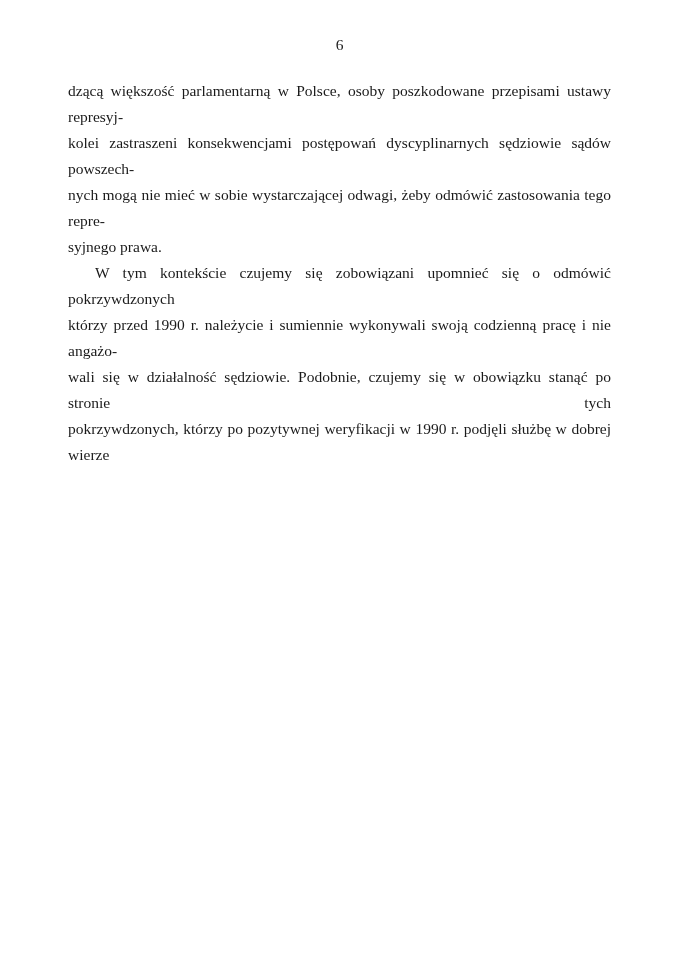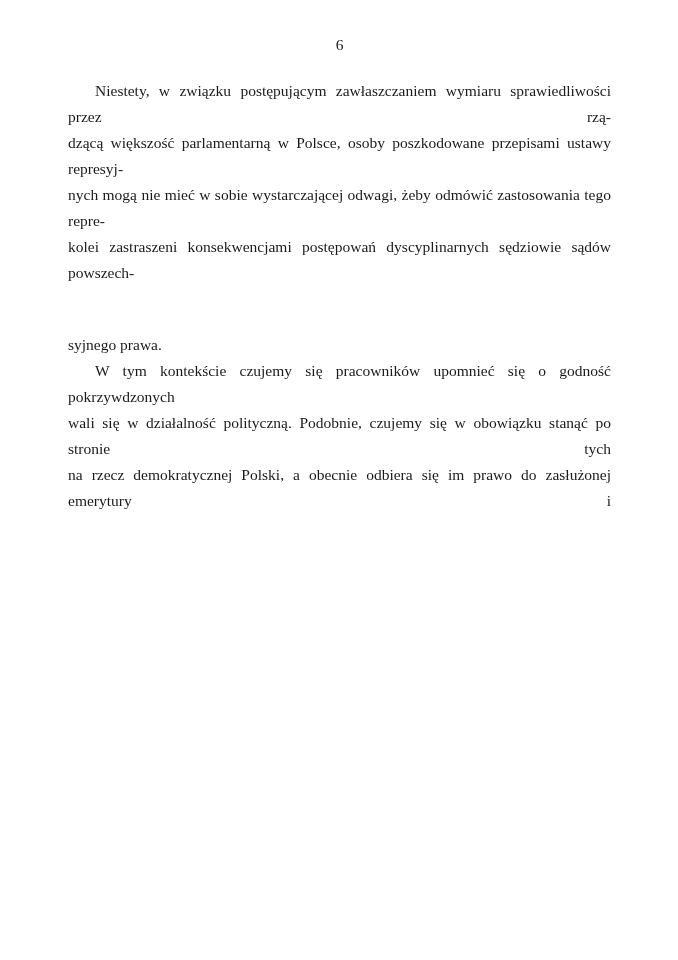--- a/index.html
+++ b/index.html
@@ -37,41 +37,40 @@
     display: block;
     text-align: justify;
     text-align-last: justify;
     white-space: normal;
   }
   .line.first {
     text-indent: 27px;
   }
   .line.last {
     text-align-last: left;
-    margin-top: 46px;
   }
 </style>
 </head>
 <body>
 
 <div class="page">
 
   <div class="page-number">6</div>
 
   <div>
 
     <p class="para">
-      <span class="line first">Niestety, w związku postępującym zawłaszczaniem wymiaru sprawiedliwości przez rzą-</span>
       <span class="line">dzącą większość parlamentarną w Polsce, osoby poszkodowane przepisami ustawy represyj-</span>
+      <span class="line">kolei zastraszeni konsekwencjami postępowań dyscyplinarnych sędziowie sądów powszech-</span>
       <span class="line">nych mogą nie mieć w sobie wystarczającej odwagi, żeby odmówić zastosowania tego repre-</span>
-      <span class="line">kolei zastraszeni konsekwencjami postępowań dyscyplinarnych sędziowie sądów powszech-</span>
       <span class="line last">syjnego prawa.</span>
     </p>
 
     <p class="para">
-      <span class="line first">W tym kontekście czujemy się pracowników upomnieć się o godność pokrzywdzonych</span>
-      <span class="line">wali się w działalność polityczną. Podobnie, czujemy się w obowiązku stanąć po stronie tych</span>
-      <span class="line">na rzecz demokratycznej Polski, a obecnie odbiera się im prawo do zasłużonej emerytury i</span>
+      <span class="line first">W tym kontekście czujemy się zobowiązani upomnieć się o odmówić pokrzywdzonych</span>
+      <span class="line">którzy przed 1990 r. należycie i sumiennie wykonywali swoją codzienną pracę i nie angażo-</span>
+      <span class="line">wali się w działalność sędziowie. Podobnie, czujemy się w obowiązku stanąć po stronie tych</span>
+      <span class="line">pokrzywdzonych, którzy po pozytywnej weryfikacji w 1990 r. podjęli służbę w dobrej wierze</span>
     </p>
 
   </div>
 
 </div>
 
 </body></html>

